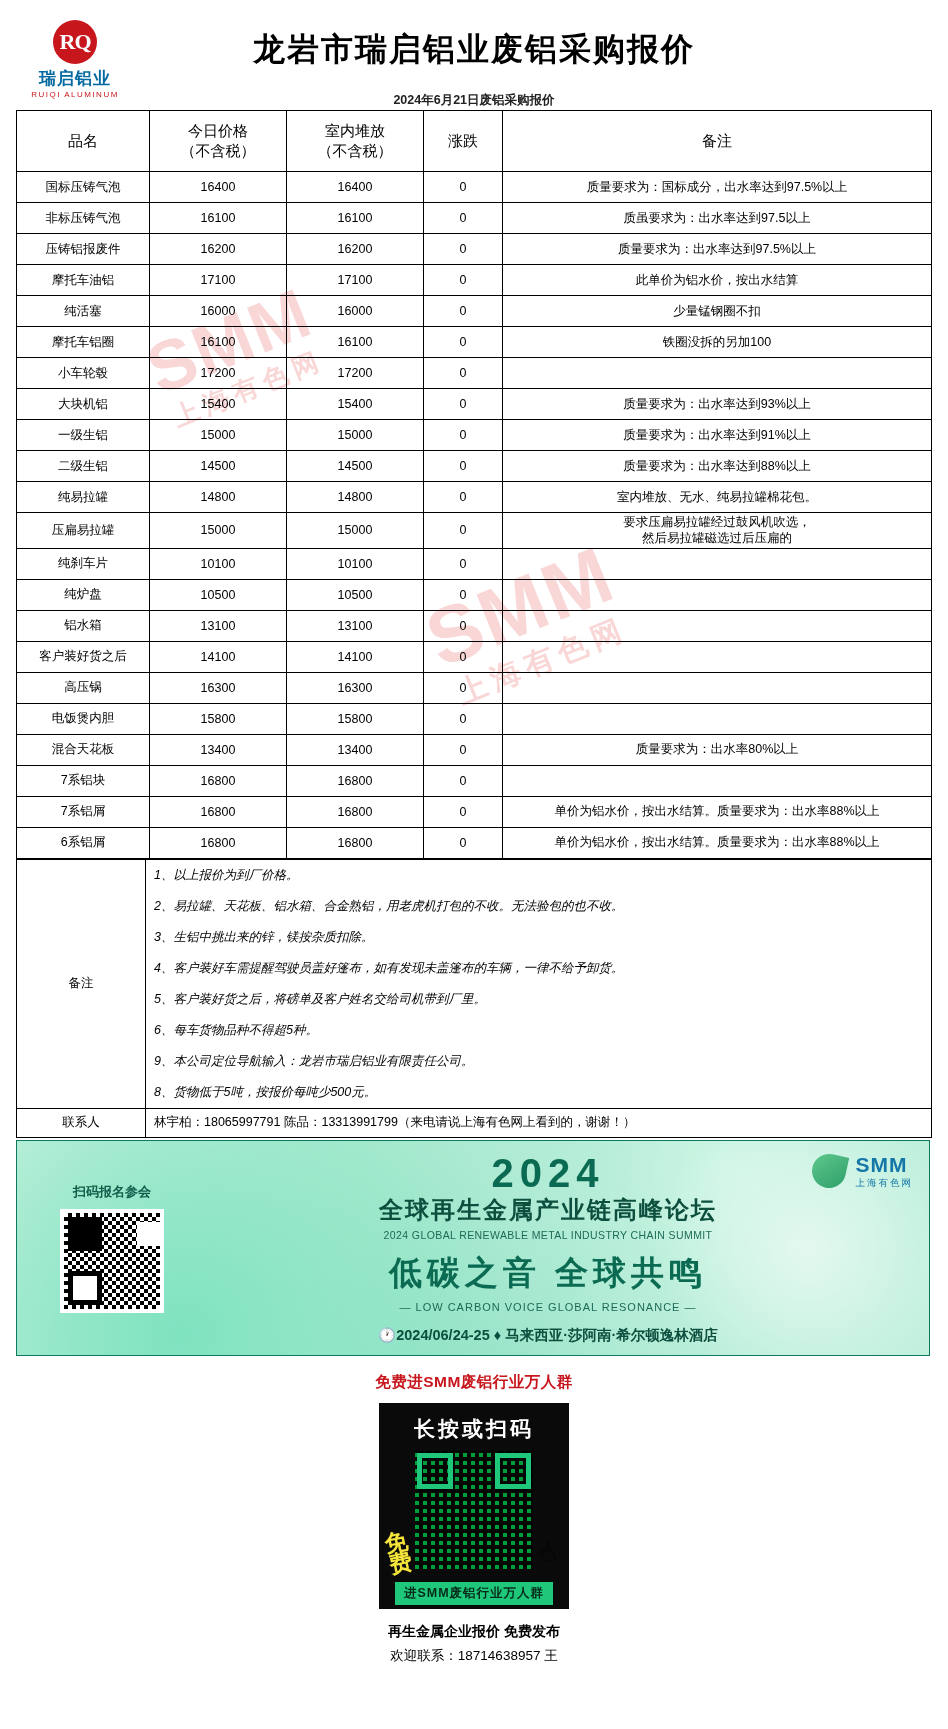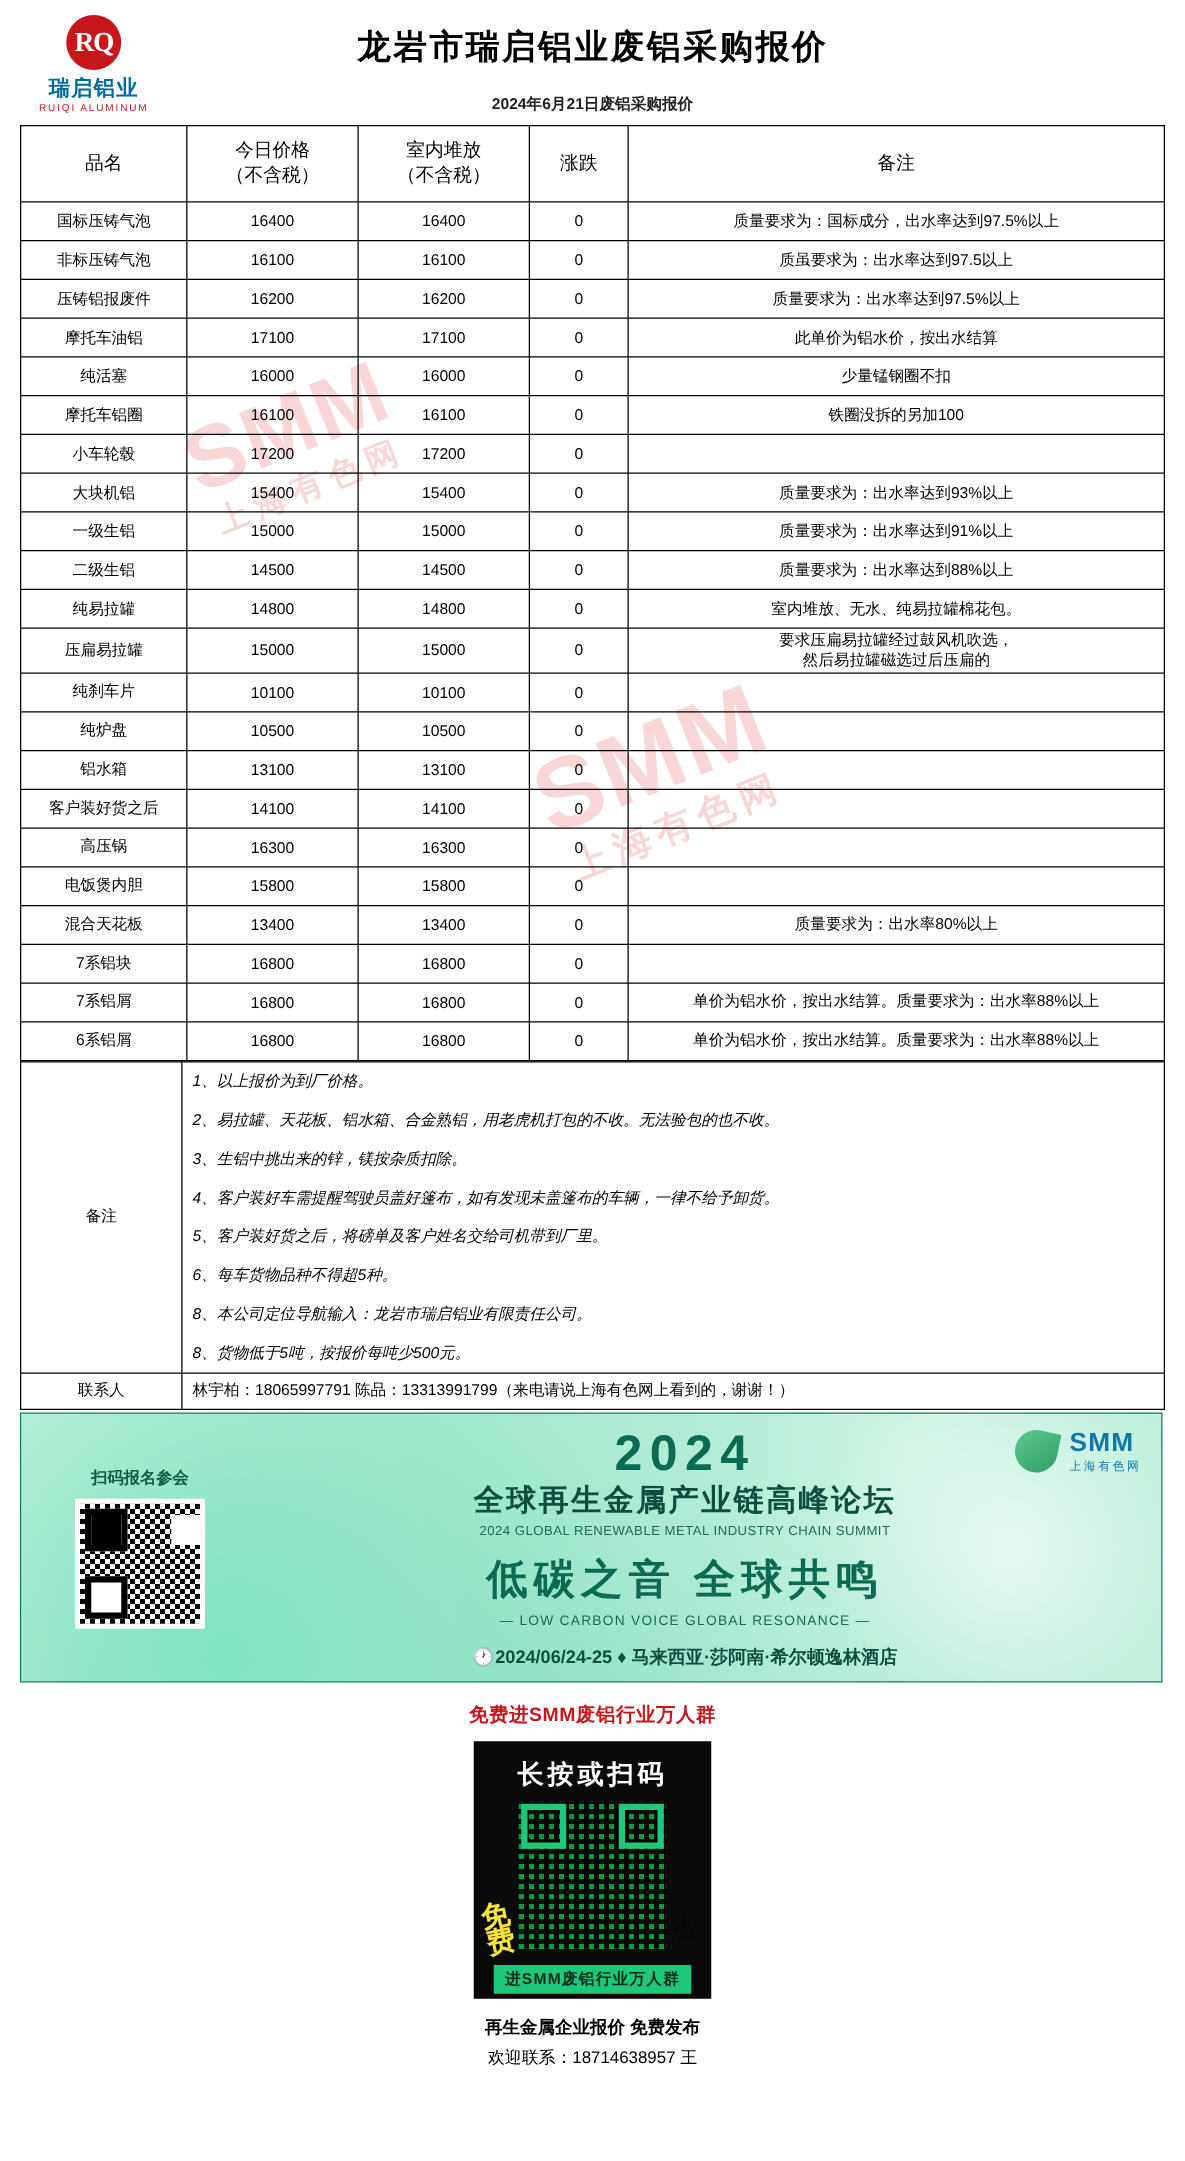--- a/index.html
+++ b/index.html
@@ -15,22 +15,22 @@
   }
   .page {
     width: 948px;
     position: relative;
     overflow: hidden;
   }
 
   
   .header {
     display: flex;
-    align-items: center;
-    padding: 4px 0 4px 0;
+    align-items: flex-start;
+    padding: 14px 0 4px 0;
     position: relative;
     height: 88px;
   }
   .logo {
     width: 150px;
     display: flex;
     flex-direction: column;
     align-items: center;
     padding-top: 6px;
   }
@@ -59,21 +59,21 @@
     font-size: 8px;
     color: #c8161d;
     letter-spacing: 1.5px;
   }
   .header-text {
     flex: 1;
     text-align: center;
     padding-right: 150px;
   }
   .title {
-    font-size: 27px;
+    font-size: 32px;
     font-weight: bold;
     letter-spacing: 2px;
     margin-top: 14px;
     font-family: "Liberation Sans", sans-serif;
   }
   .subtitle {
     font-size: 12.5px;
     margin-top: 20px;
     font-weight: bold;
     color: #222;
@@ -618,21 +618,21 @@
         <tr>
       <td class="remarks-label">备注</td>
       <td class="remarks-body">
         <div id="remarks-list">
               <div class="remark-line">1、以上报价为到厂价格。</div>
               <div class="remark-line">2、易拉罐、天花板、铝水箱、合金熟铝，用老虎机打包的不收。无法验包的也不收。</div>
               <div class="remark-line">3、生铝中挑出来的锌，镁按杂质扣除。</div>
               <div class="remark-line">4、客户装好车需提醒驾驶员盖好篷布，如有发现未盖篷布的车辆，一律不给予卸货。</div>
               <div class="remark-line">5、客户装好货之后，将磅单及客户姓名交给司机带到厂里。</div>
               <div class="remark-line">6、每车货物品种不得超5种。</div>
-              <div class="remark-line">8、本公司定位导航输入：龙岩市瑞启铝业有限责任公司。</div>
+              <div class="remark-line">9、本公司定位导航输入：龙岩市瑞启铝业有限责任公司。</div>
               <div class="remark-line">8、货物低于5吨，按报价每吨少500元。</div>
             </div>
       </td>
     </tr>
     <tr>
       <td class="contact-label">联系人</td>
       <td class="contact-body">林宇柏：18065997791     陈品：13313991799（来电请说上海有色网上看到的，谢谢！）</td>
     </tr>
   </tbody>
     </table>

